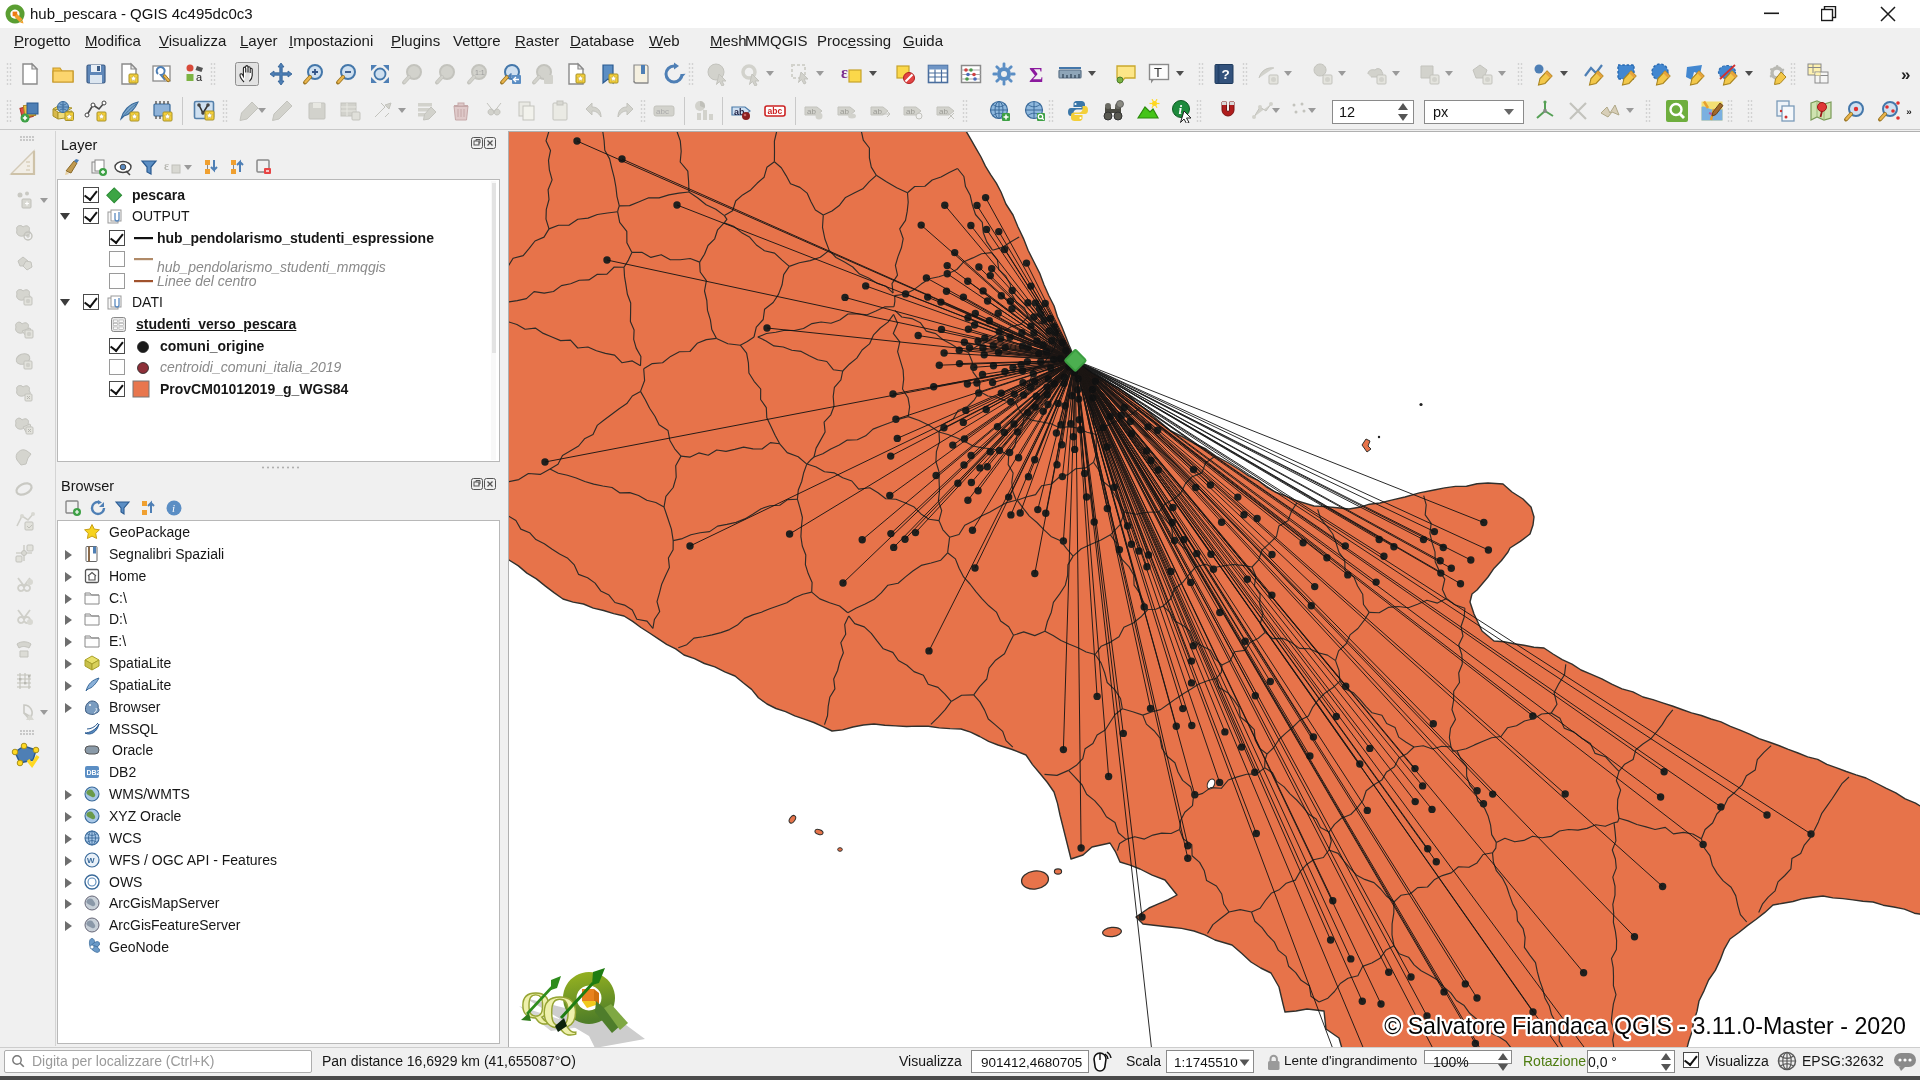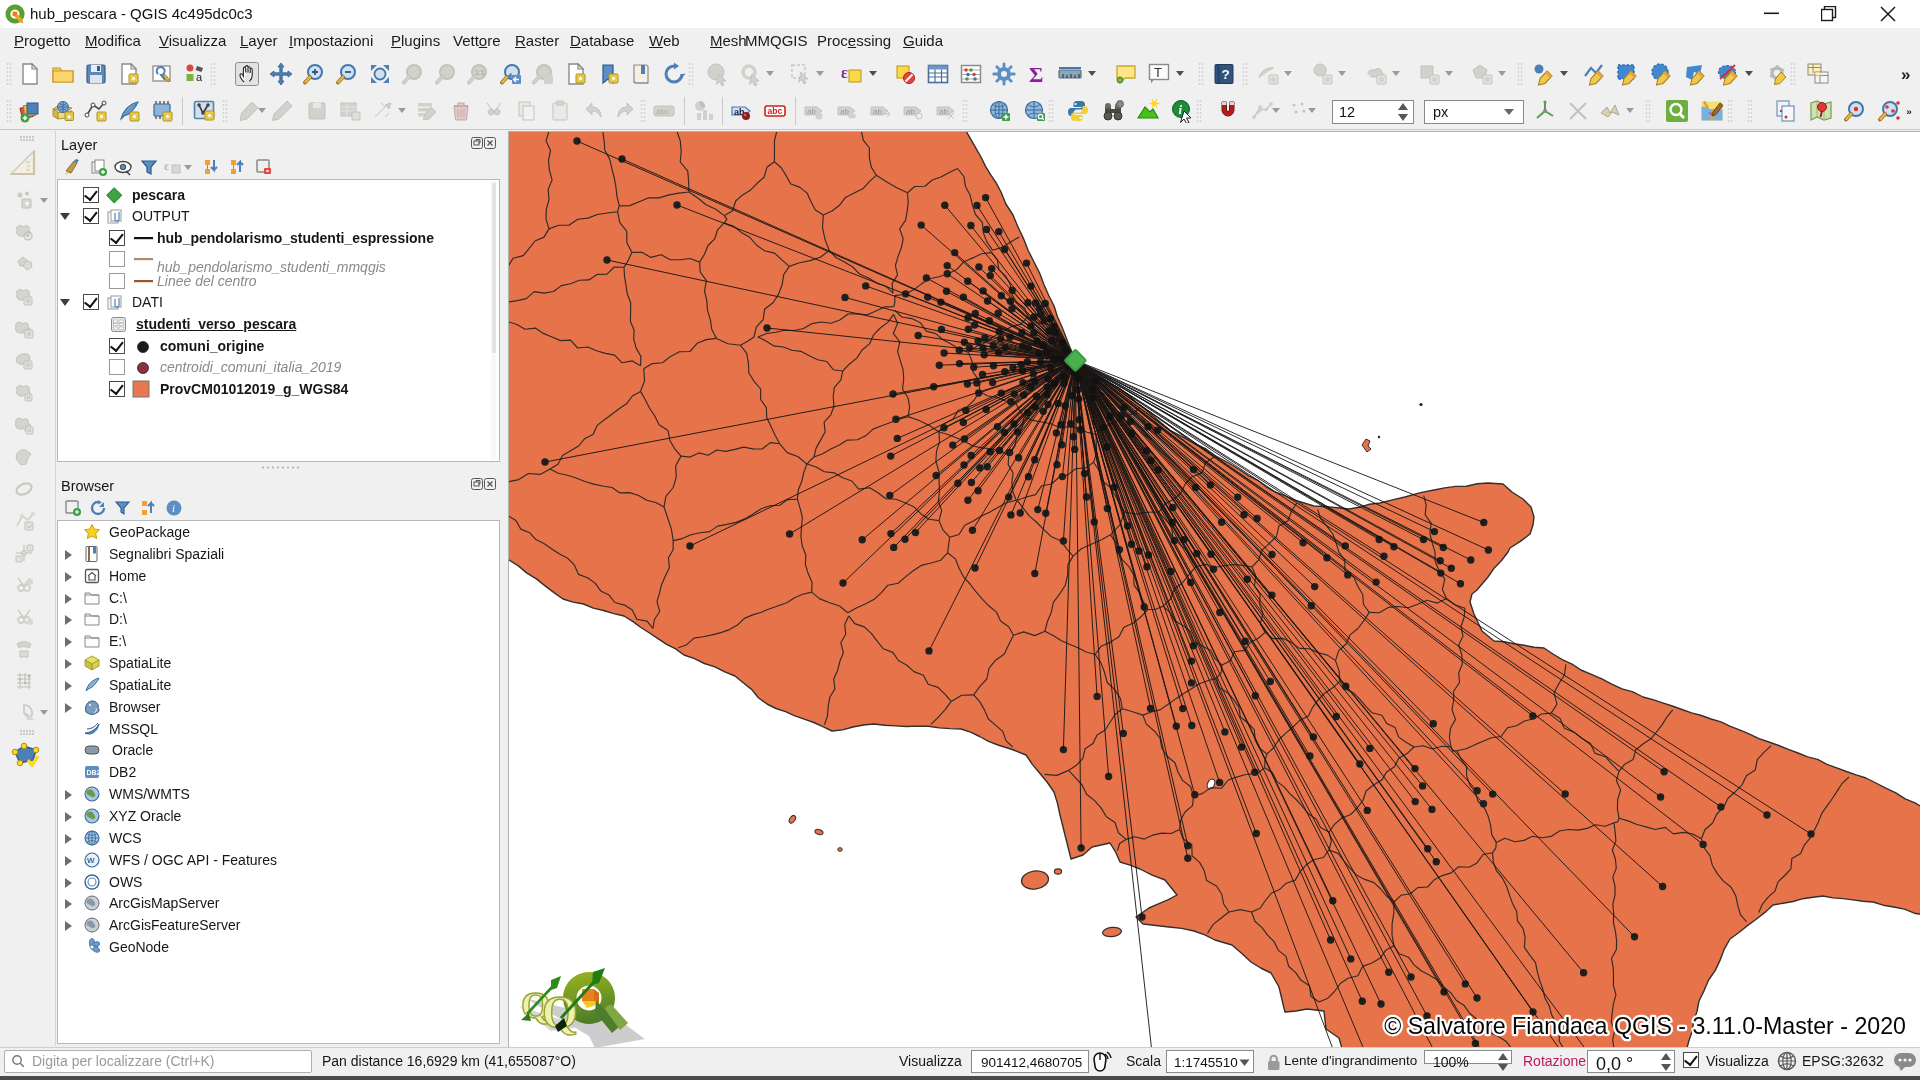--- a/index.html
+++ b/index.html
@@ -2200,23 +2200,23 @@
     <path d="M4.5,8 V6 a3.2,3.2 0 0 1 6.4,0 V8" fill="none" stroke="#9a9a9a" stroke-width="2"></path>
   </svg>
 <span class="abs" style="left:1284px;top:1053px;font-size:13.5px;color:#161616">Lente d'ingrandimento</span>
 <div class="sbox" style="left:1424px;top:1050px;width:88px;height:14px">
     <span style="position:absolute;left:8px;top:3px;font-size:14px">100%</span>
   </div>
 <svg style="position:absolute;left:1496px;top:1052px" width="14" height="20" viewBox="0 0 14 20">
     <path d="M7,1 L12,8 H2 Z" fill="#555"></path>
     <path d="M7,19 L2,12 H12 Z" fill="#555"></path>
   </svg>
-<span class="abs" style="left:1523px;top:1053px;font-size:14px;color:#be185d">Rotazione</span>
+<span class="abs" style="left:1523px;top:1053px;font-size:14px;color:#4d7c0f">Rotazione</span>
 <div class="sbox" style="left:1587px;top:1050px;width:88px;height:23px">
-    <span style="position:absolute;left:8px;top:3px;font-size:18px">0,0 °</span>
+    <span style="position:absolute;left:0;top:3px;font-size:14px">0,0 °</span>
   </div>
 <svg style="position:absolute;left:1659px;top:1052px" width="14" height="20" viewBox="0 0 14 20">
     <path d="M7,1 L12,8 H2 Z" fill="#555"></path>
     <path d="M7,19 L2,12 H12 Z" fill="#555"></path>
   </svg>
 <span class="cb" style="left:1683px;top:1052px;width:16px;height:16px"></span>
 <span class="abs" style="left:1706px;top:1053px;font-size:14px;color:#161616">Visualizza</span>
 <svg style="position:absolute;left:1777px;top:1051px" width="20" height="20" viewBox="0 0 20 20">
     <circle cx="10" cy="10" r="8.5" fill="none" stroke="#5a5a5a" stroke-width="1.5"></circle>
     <path d="M1.5,10 h17 M10,1.5 v17 M3.5,5 c4,3 9,3 13,0 M3.5,15 c4,-3 9,-3 13,0" fill="none" stroke="#5a5a5a" stroke-width="1.2"></path>

